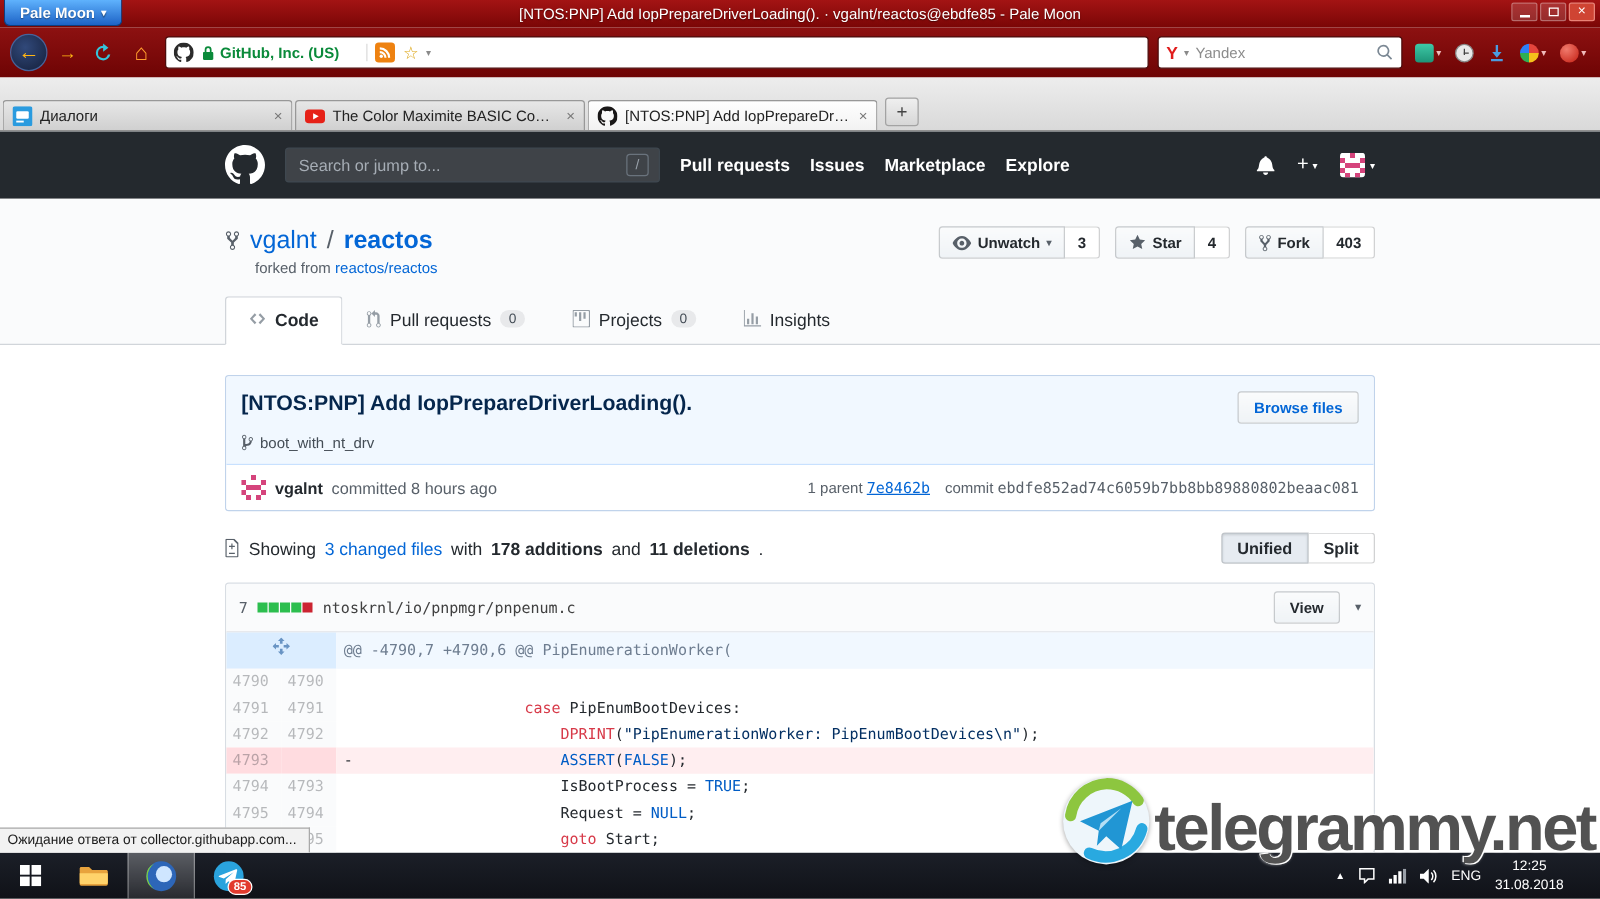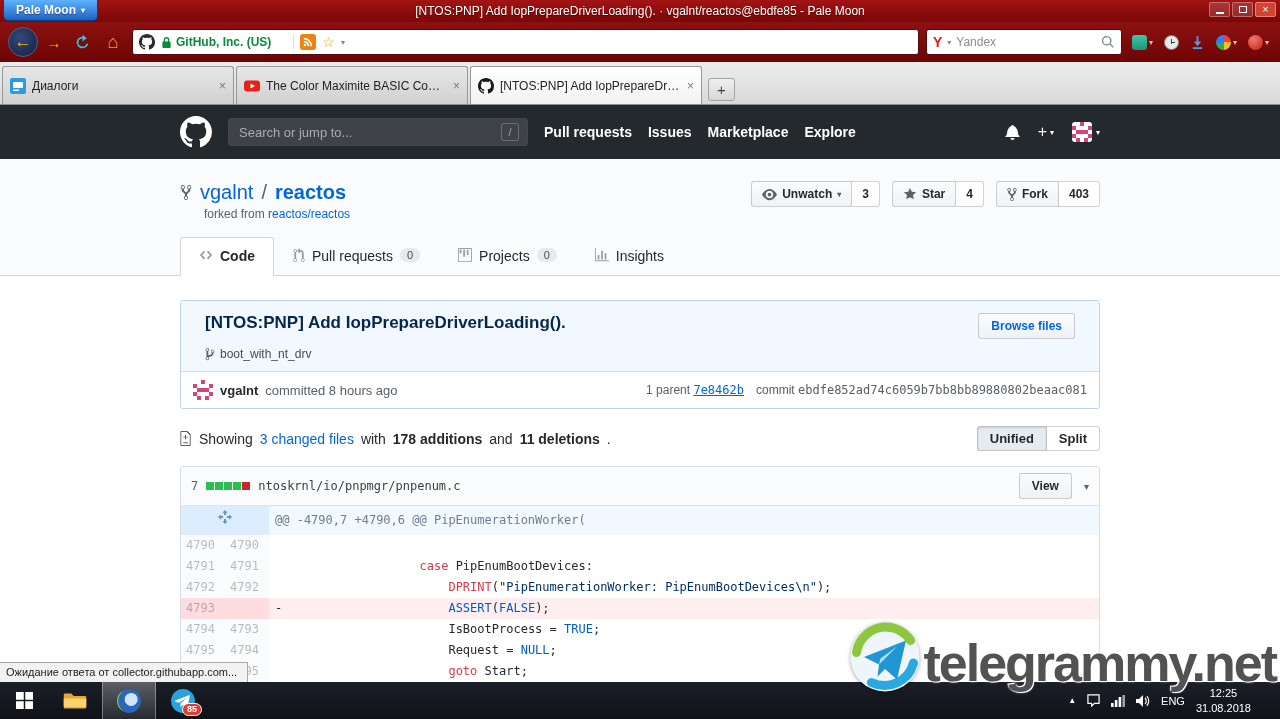--- a/index.html
+++ b/index.html
@@ -53,21 +53,21 @@
   .clock-face{width:15px;height:15px;border-radius:50%;background:#e9e9e9;border:1px solid #888;position:relative;}
   .clock-face:before{content:"";position:absolute;left:6px;top:3px;width:1.5px;height:5px;background:#444;}
   .clock-face:after{content:"";position:absolute;left:6px;top:6px;width:4px;height:1.5px;background:#444;}
   .palette{width:15px;height:15px;border-radius:50%;
     background:conic-gradient(#e4453c 0 25%,#f5c21b 0 50%,#2faf54 0 75%,#2d7ff9 0);}
   .red-orb{width:15px;height:15px;border-radius:50%;background:radial-gradient(circle at 35% 30%,#f07a6d,#c41e12);}
 
   
   .tabstrip{height:43px;background:linear-gradient(#ededed,#d9d9d9);display:flex;align-items:flex-end;
     padding:0 2px;border-bottom:1px solid #8f8f8f;flex:0 0 auto;}
-  .tab{width:232px;height:38px;margin-right:2px;border:1px solid #989898;border-bottom:none;
+  .tab{width:232px;height:24px;margin-right:2px;border:1px solid #989898;border-bottom:none;
     border-radius:3px 3px 0 0;display:flex;align-items:center;padding:0 7px;gap:6px;font-size:12px;
     color:#222;background:linear-gradient(#e7e7e7,#d0d0d0);min-width:0;}
   .tab.active{background:linear-gradient(#ffffff,#f2f2f2);}
   .tab-label{flex:1;white-space:nowrap;overflow:hidden;text-overflow:ellipsis;}
   .tab-close{color:#787878;font-size:12px;line-height:1;}
   .favicon{width:16px;height:16px;flex:0 0 auto;display:flex;}
   .newtab{width:27px;height:23px;margin:0 0 3px 4px;display:flex;align-items:center;justify-content:center;
     font-size:15px;color:#444;background:linear-gradient(#efefef,#d7d7d7);border:1px solid #a3a3a3;border-radius:3px;}
 
   
@@ -113,21 +113,21 @@
   .reponav-item{padding:10px 18px;font-size:14px;color:#24292e;display:flex;align-items:flex-start;gap:7px;
     border:1px solid transparent;text-decoration:none;}
   .reponav-item .oct{fill:#959da5;}
   .reponav-item.selected{background:#fff;border:1px solid #d1d5da;border-bottom-color:#fff;
     border-radius:3px 3px 0 0;font-weight:bold;margin-bottom:-1px;}
   .counter{background:rgba(27,31,35,.08);border-radius:20px;padding:1px 7px;font-size:11px;color:#444d56;}
   .counter:empty{display:none;}
 
   .page-body{padding-top:24px;}
   .commit-box{border:1px solid #c0d3eb;border-radius:3px;overflow:hidden;}
-  .commit-top{background:#f1f8ff;padding:12px 24px 10px;}
+  .commit-top{background:#f1f8ff;padding:12px 12px 10px;}
   .commit-title-row{display:flex;align-items:flex-start;gap:14px;}
   .commit-title{margin:0;flex:1;font-size:17px;font-weight:bold;color:#05264c;}
   .btn{font-size:12px;font-weight:bold;background:linear-gradient(#fafbfc,#eff3f6);
     border:1px solid rgba(27,31,35,.2);border-radius:3px;padding:5px 12px;color:#24292e;white-space:nowrap;}
   .btn-blue-text{color:#0366d6;}
   .branch-row{margin-top:8px;display:flex;align-items:flex-end;gap:5px;font-size:12px;color:#444d56;}
   .commit-meta{background:#fff;border-top:1px solid #c8e1ff;padding:8px 12px;display:flex;align-items:center;gap:7px;
     font-size:13px;color:#586069;}
   .commit-author{font-weight:bold;color:#24292e;}
   .meta-right{margin-left:auto;display:flex;align-items:center;gap:12px;font-size:12px;}

